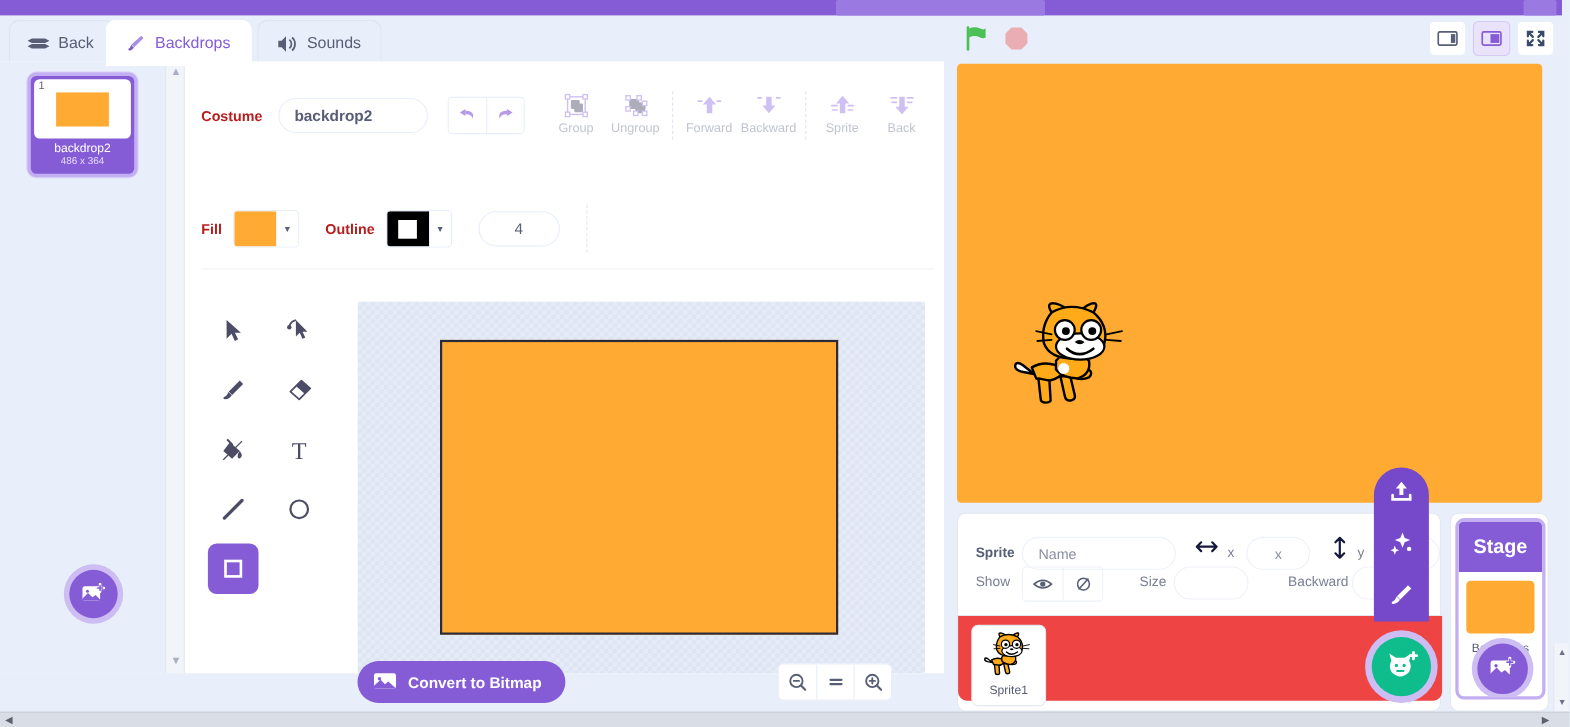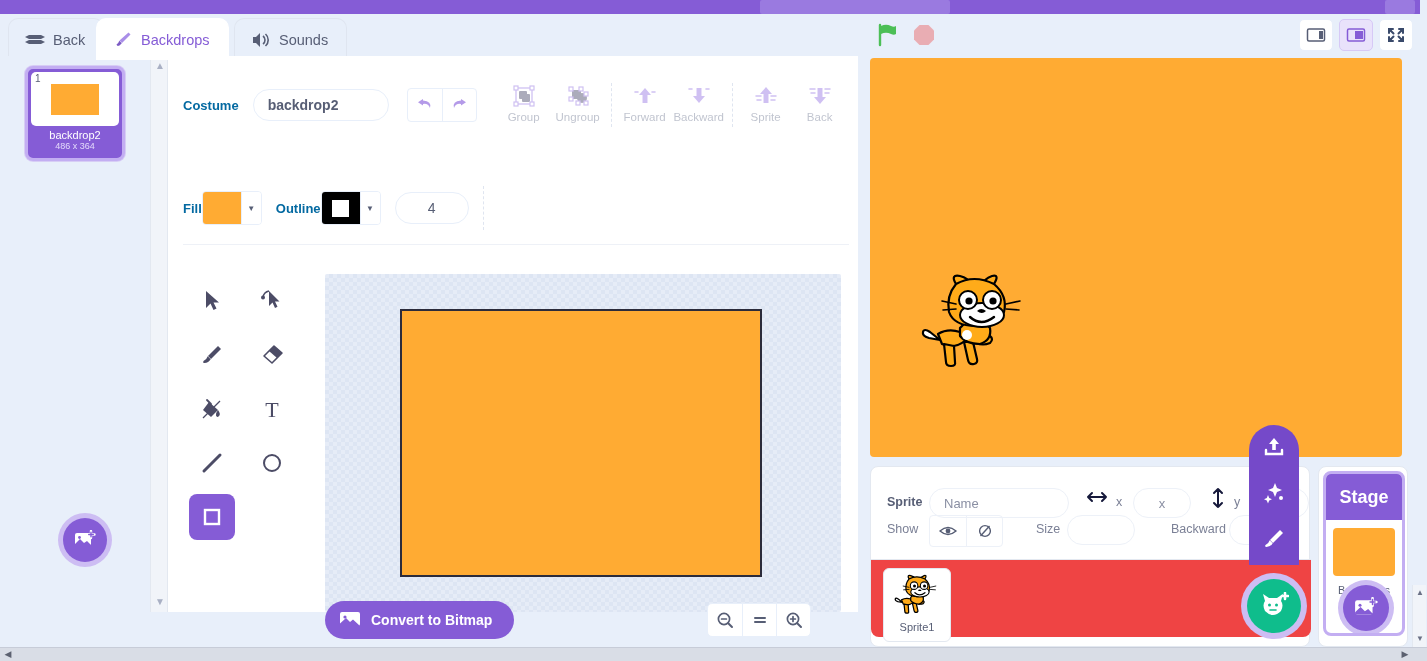--- a/index.html
+++ b/index.html
@@ -72,21 +72,21 @@
   .bd-scroll {
     position: absolute; top: 0; left: 150px; width: 18px; height: 556px;
     background: #f1f4f9; border-left: 1px solid #e3e8f0; border-right: 1px solid #e3e8f0;
   }
   .bd-scroll .arw { position:absolute; left:3px; width:12px; height:12px; color:#a9b0c4; font-size:10px; text-align:center;}
 
   
   .paint { position: absolute; top: 0; left: 169px; width: 689px; height: 556px; background: #fff; }
 
   .row1 { position: absolute; top: 20px; left: 14px; height: 58px; display: flex; align-items: center; }
-  .lbl { font-size: 13px; color: #0369a1; font-weight: bold; }
+  .lbl { font-size: 13px; color: #b91c1c; font-weight: bold; }
   .pill-input {
     border: 1px solid #e8effa; border-radius: 18px; background: #fff;
     height: 32px; display: flex; align-items: center; padding: 0 14px;
     font-size: 14px; color: #575e75;
   }
   .undoredo {
     display: flex; border: 1px solid #e8effa; border-radius: 4px; overflow: hidden; margin-left: 18px;
   }
   .undoredo div {
     width: 34px; height: 32px; display: flex; align-items: center; justify-content: center; cursor: pointer;
@@ -94,21 +94,21 @@
   .undoredo div + div { border-left: 1px solid #e8effa; }
 
   .grpbtns { display: flex; align-items: flex-start; margin-left: 20px; }
   .gbtn {
     width: 54px; display: flex; flex-direction: column; align-items: center; gap: 2px;
     cursor: pointer; opacity: .55;
   }
   .gbtn .glabel { font-size: 11.5px; color: #8d94a8; }
   .vdiv { width: 0; border-left: 1px dashed #dfe5f0; height: 44px; margin: 0 6px; }
 
-  .row2 { position: absolute; top: 130px; left: 14px; display: flex; align-items: center; gap: 0; }
+  .row2 { position: absolute; top: 130px; left: 14px; display: flex; align-items: center; gap: 10px; }
   .swatch {
     display: flex; border: 1px solid #e8effa; border-radius: 4px; overflow: hidden; height: 34px; cursor: pointer;
   }
   .swatch .sbody { width: 38px; height: 32px; }
   .swatch .scaret {
     width: 20px; height: 32px; display:flex; align-items:center; justify-content:center;
     background: #fff; border-left: 1px solid #e8effa; font-size: 8px; color: #575e75;
   }
   .outline-sw { background: #000; display:flex; align-items:center; justify-content:center; }
   .outline-sw i { display:block; width:17px; height:17px; background:#fff; }

